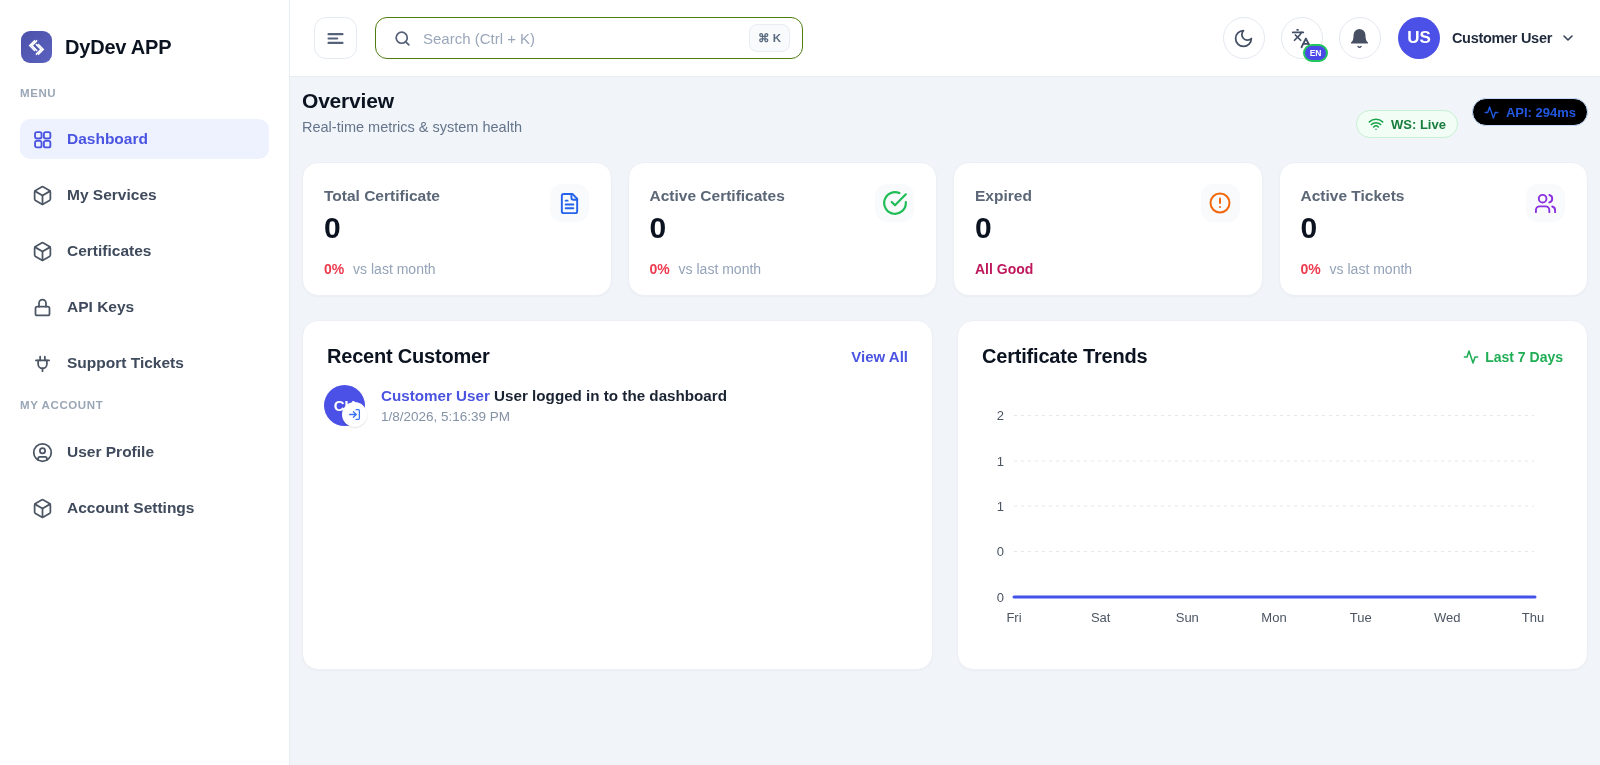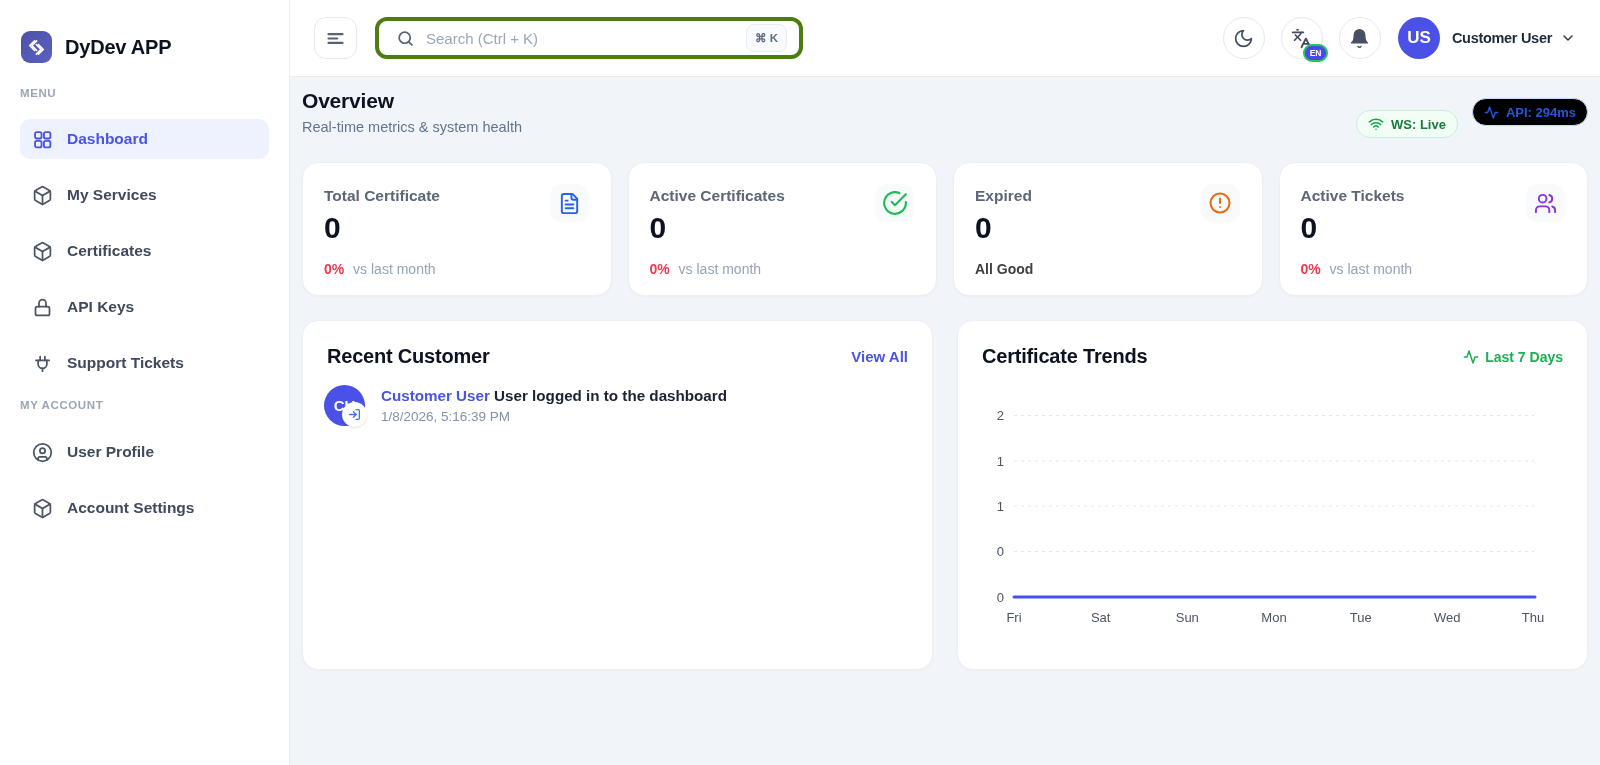--- a/index.html
+++ b/index.html
@@ -15,21 +15,21 @@
 .nav { margin:20px 20px 0 20px; }
 .nav-item { display:flex; align-items:center; height:40px; margin-bottom:16px; border-radius:10px; padding-left:12px; color:#3f4a5c; font-size:15.5px; font-weight:600; }
 .nav-item svg { width:21px; height:21px; margin-right:14px; }
 .nav-item.active { background:#eef2ff; color:#4a54e1; }
 .label2 { margin:8px 0 0 20px; font-size:11.5px; font-weight:700; color:#9aa6b6; letter-spacing:0.6px; }
 
 
 .main { flex:1; display:flex; flex-direction:column; }
 .topbar { height:77px; background:#fff; border-bottom:1px solid #e8edf3; display:flex; align-items:center; padding:0 24px; }
 .burger { width:43px; height:42px; border:1px solid #e5eaf1; border-radius:12px; background:#fff; display:flex; align-items:center; justify-content:center; }
-.searchbox { position:relative; width:428px; height:42px; margin-left:18px; border:4px solid #4d7c0f; border-radius:12px; background:#fff; display:flex; align-items:center; padding:0 12px 0 17px; }
+.searchbox { position:relative; width:428px; height:42px; margin-left:18px; border:1px solid #4d7c0f; border-radius:12px; background:#fff; display:flex; align-items:center; padding:0 12px 0 17px; }
 .searchbox input { border:none; outline:none; flex:1; font-size:15px; color:#334155; font-family:"Liberation Sans",sans-serif; margin-left:11px; background:transparent; }
 .searchbox input::placeholder { color:#9aa7ba; }
 .kbd { font-size:11.5px; color:#5b6b80; background:#f8fafc; border:1px solid #e8edf3; border-radius:8px; padding:6px 8px; font-weight:600; }
 .top-right { margin-left:auto; display:flex; align-items:center; }
 .iconbtn { width:42px; height:42px; border-radius:50%; border:1px solid #e4e9f0; background:#fff; display:flex; align-items:center; justify-content:center; margin-left:16px; position:relative; }
 .en-badge { position:absolute; right:-6px; bottom:-4px; background:#4a48e8; color:#fff; font-size:8.5px; font-weight:700; border-radius:9px; padding:3px 4.5px; line-height:1; border:2px solid #22c55e; }
 .avatar { width:42px; height:42px; border-radius:50%; background:#4b50e6; color:#fff; font-size:17px; font-weight:800; display:flex; align-items:center; justify-content:center; margin-left:17px; }
 .username { margin-left:12px; font-size:14.5px; font-weight:600; color:#1e293b; letter-spacing:-0.3px; }
 .chev { margin-left:8px; }
 
@@ -43,21 +43,21 @@
 .pill svg { margin-right:7px; }
 .pill.green { background:#f2fdf5; border:1px solid #c8f0d3; color:#177c3d;margin-top:12px; }
 .pill.blue { background:#000000; border:1px solid #c3dafc; color:#2257e0; margin-left:14px; }
 
 .stats { display:flex; gap:16px; margin-top:24px; }
 .stat-card { flex:1; background:#fff; border:1px solid #eceff4; border-radius:16px; height:134px; padding:24px 22px 0 21px; box-shadow:0 1px 2px rgba(15,23,42,0.03); position:relative; }
 .stat-title { font-size:15.5px; font-weight:600; color:#5b6676; }
 .stat-value { font-size:30px; font-weight:800; color:#0b1220; margin-top:6px; }
 .stat-foot { position:absolute; left:21px; bottom:18px; font-size:14px; color:#94a3b8; }
 .stat-foot b { color:#ee3a4e; font-weight:700; margin-right:5px; }
-.stat-foot.allgood { color:#404040; font-weight:700; }
+.stat-foot.allgood { color:#be185d; font-weight:700; }
 .stat-icon { position:absolute; top:21px; right:22px; width:39px; height:38px; border-radius:12px; background:#f8fafc; display:flex; align-items:center; justify-content:center; }
 
 .bigrow { display:flex; gap:24px; margin-top:24px; }
 .bigcard { flex:1; background:#fff; border:1px solid #eceff4; border-radius:16px; height:350px; box-shadow:0 1px 2px rgba(15,23,42,0.03); padding:24px; position:relative; }
 .bigcard-head { display:flex; align-items:center; }
 .bigcard-title { font-size:20px; font-weight:800; color:#0b1220; letter-spacing:-0.2px; }
 .viewall { margin-left:auto; color:#4a54e1; font-size:15px; font-weight:600; }
 .last7 { margin-left:auto; display:flex; align-items:center; color:#1fae55; font-size:14px; font-weight:700; }
 .last7 svg { margin-right:6px; }
 

